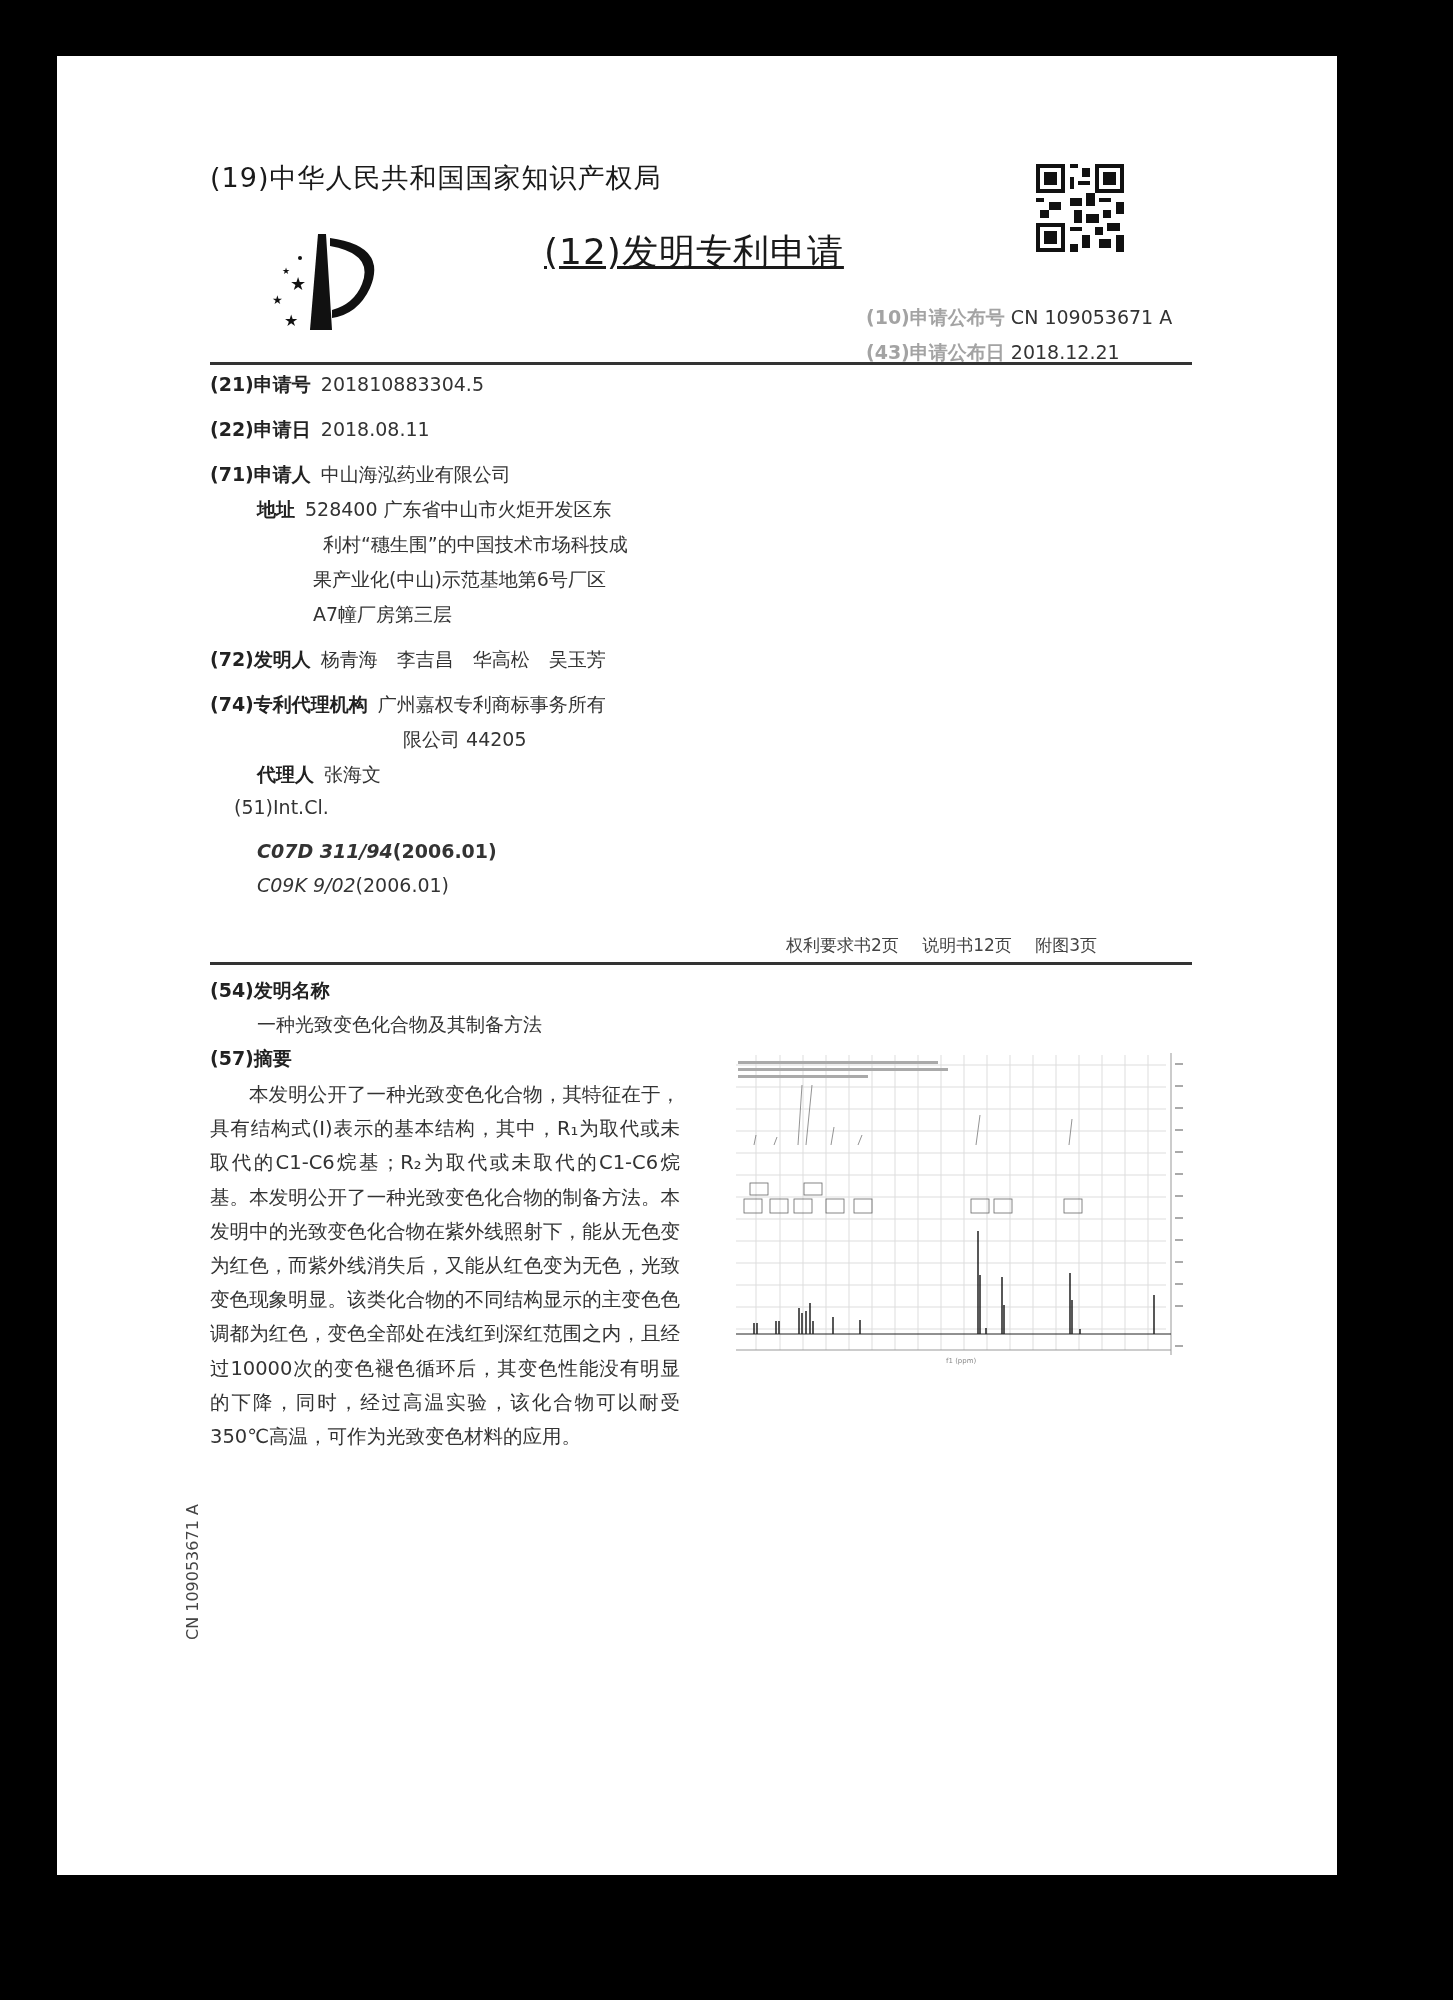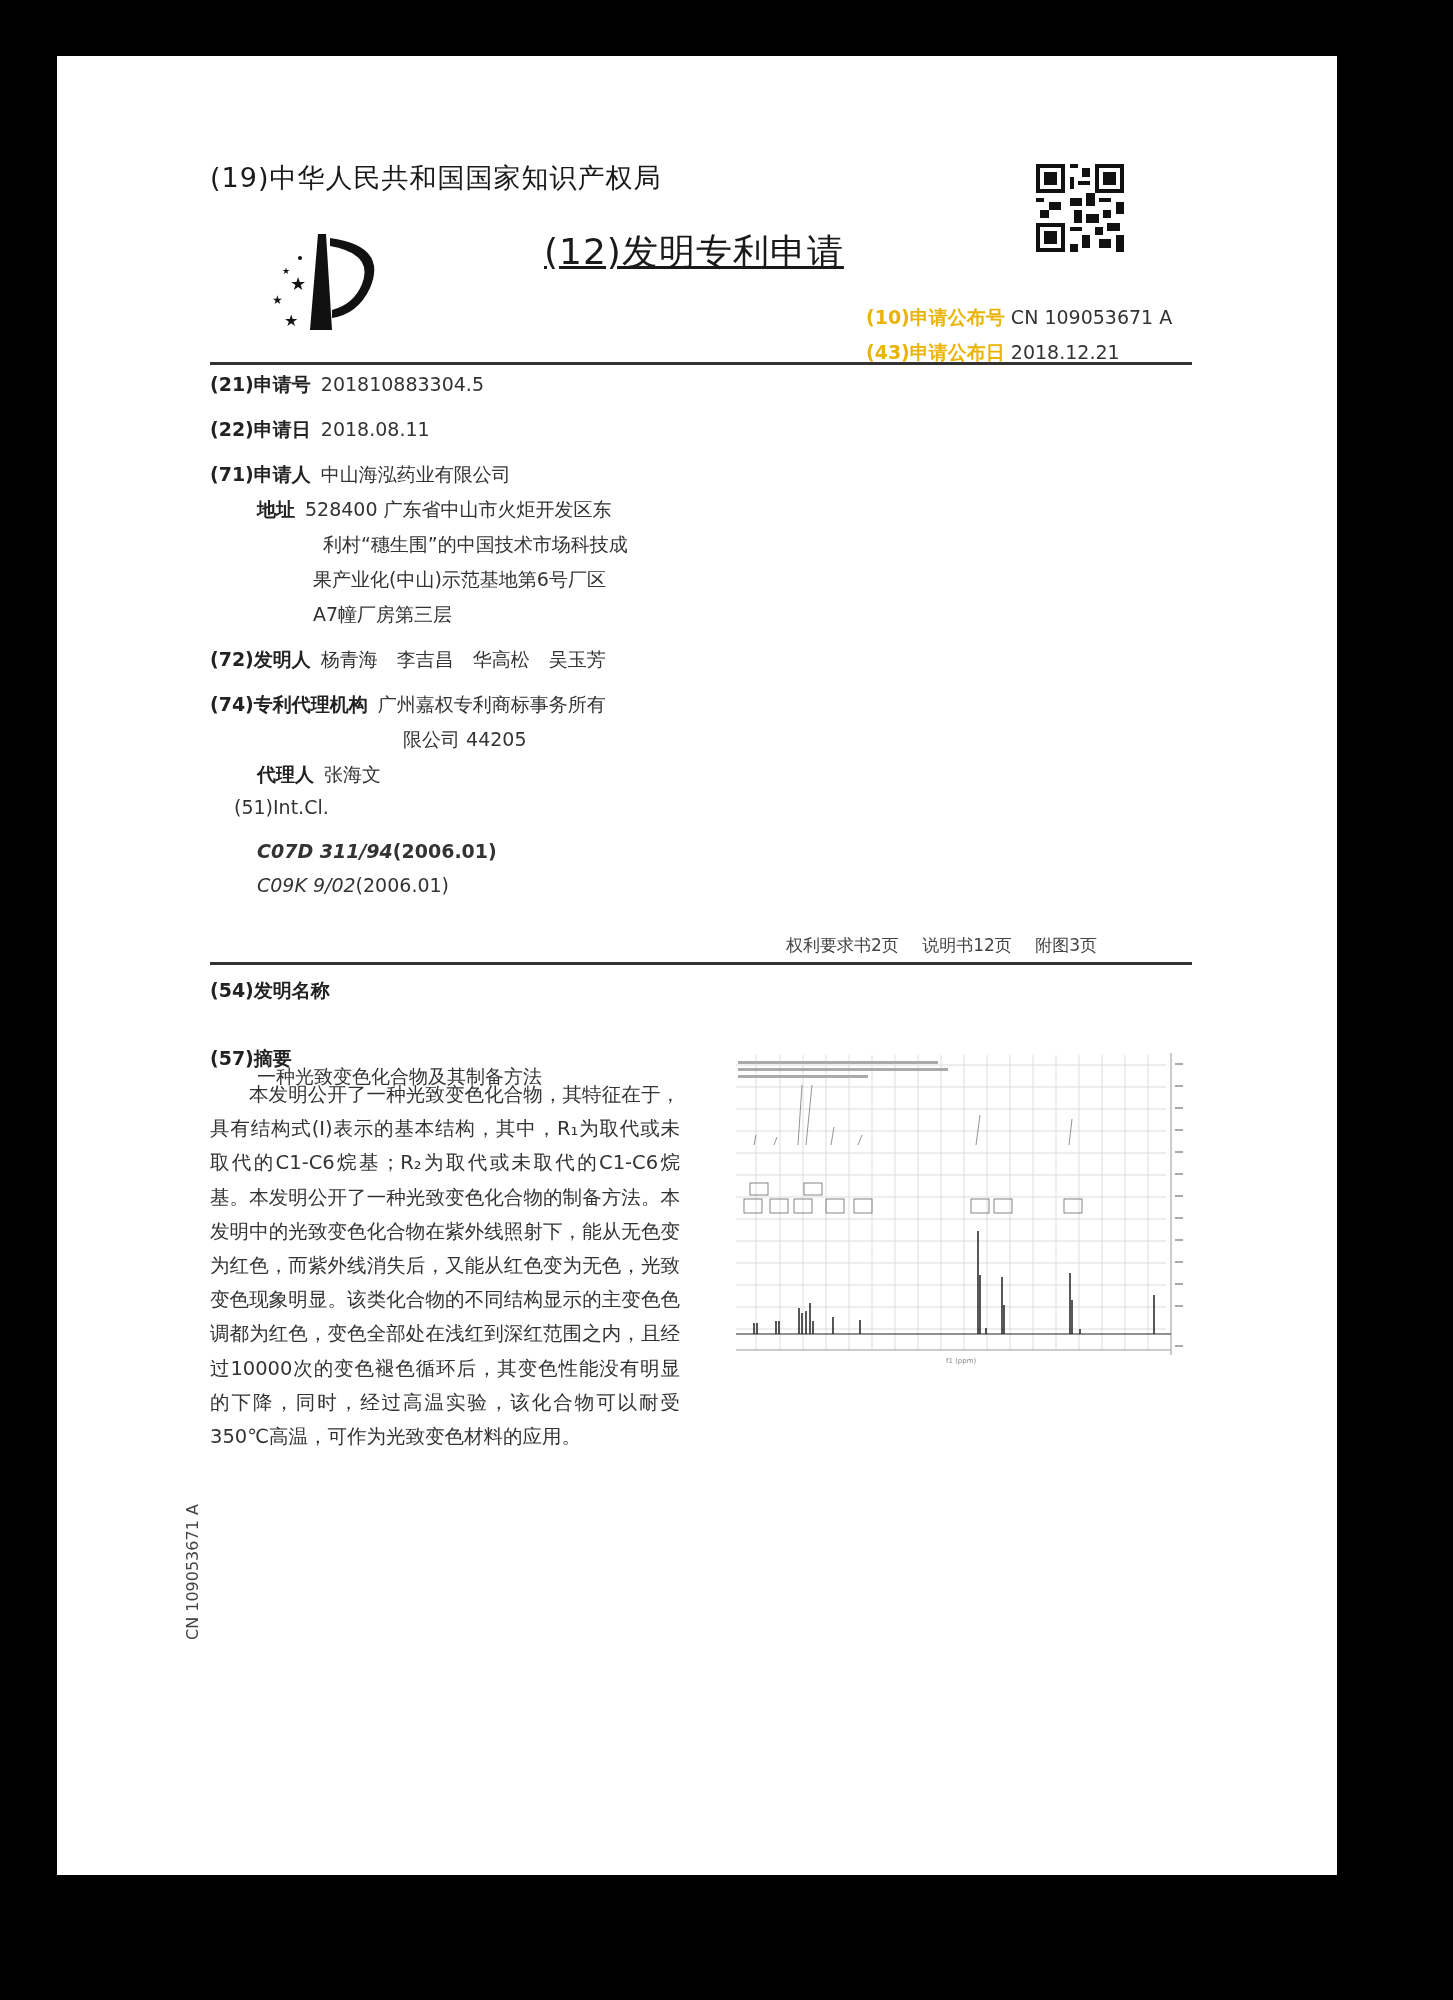--- a/index.html
+++ b/index.html
@@ -5,21 +5,21 @@
   html,body{margin:0;padding:0;}
   body{width:1453px;height:2000px;background:#000;position:relative;overflow:hidden;
        font-family:"DejaVu Sans","Liberation Sans",sans-serif;color:#222;}
   .page{position:absolute;left:57px;top:56px;width:1280px;height:1819px;background:#fff;}
   .abs{position:absolute;white-space:nowrap;}
   .office{left:210px;top:160px;font-size:27px;color:#1a1a1a;letter-spacing:1px;}
   .doctype{left:544px;top:228px;font-size:36px;color:#1a1a1a;letter-spacing:1px;text-decoration:underline;}
   .logo{left:270px;top:232px;width:120px;height:100px;}
   .qr{left:1036px;top:164px;width:88px;height:88px;}
   .pubinfo{left:866px;top:300px;font-size:19px;line-height:35px;color:#333;}
-  .pubinfo .lbl{font-weight:bold;color:#eab308;}
+  .pubinfo .lbl{font-weight:bold;color:#a3a3a3;}
   .rule{position:absolute;left:210px;width:982px;height:3px;background:#333;}
   .biblio{left:210px;top:372px;font-size:19px;color:#333;}
   .row{position:absolute;left:0;white-space:nowrap;}
   .lbl{font-weight:bold;color:#222;}
   .val{margin-left:10px;}
   .italic{font-style:italic;}
   .pagecount{left:786px;top:934px;font-size:17px;color:#444;word-spacing:18px;}
   .abstract-text{position:absolute;left:210px;top:1078px;width:470px;font-size:19.5px;line-height:34.2px;color:#333;text-align:justify;text-indent:2em;white-space:normal;}
   .spectrum{position:absolute;left:726px;top:1045px;width:460px;height:320px;}
   .sidecode{position:absolute;left:183px;top:1640px;transform:rotate(-90deg);transform-origin:left top;font-size:16px;color:#444;white-space:nowrap;}
@@ -124,21 +124,21 @@
   </div>
   <div class="row" style="top:502px;left:47px;">
     <span class="italic">C09K 9/02</span><span>(2006.01)</span>
   </div>
 </div>
 
 <div class="abs pagecount">权利要求书2页 说明书12页 附图3页</div>
 <div class="rule" style="top:962px;"></div>
 
 <div class="abs" style="left:210px;top:978px;font-size:19px;font-weight:bold;">(54)发明名称</div>
-<div class="abs" style="left:257px;top:1064px;font-size:19px;color:#333;">一种光致变色化合物及其制备方法</div>
+<div class="abs" style="left:257px;top:1012px;font-size:19px;color:#333;">一种光致变色化合物及其制备方法</div>
 <div class="abs" style="left:210px;top:1046px;font-size:19px;font-weight:bold;">(57)摘要</div>
 <div class="abstract-text">本发明公开了一种光致变色化合物，其特征在于，具有结构式(I)表示的基本结构，其中，R₁为取代或未取代的C1-C6烷基；R₂为取代或未取代的C1-C6烷基。本发明公开了一种光致变色化合物的制备方法。本发明中的光致变色化合物在紫外线照射下，能从无色变为红色，而紫外线消失后，又能从红色变为无色，光致变色现象明显。该类化合物的不同结构显示的主变色色调都为红色，变色全部处在浅红到深红范围之内，且经过10000次的变色褪色循环后，其变色性能没有明显的下降，同时，经过高温实验，该化合物可以耐受350℃高温，可作为光致变色材料的应用。</div>
 
 <svg class="spectrum" viewBox="0 0 460 320">
   <rect width="460" height="320" fill="#fff"></rect>
   <g stroke="#ddd" stroke-width="1">
     <line x1="10" y1="20" x2="440" y2="20"></line>
       <line x1="10" y1="42" x2="440" y2="42"></line>
       <line x1="10" y1="64" x2="440" y2="64"></line>
     <line x1="10" y1="86" x2="440" y2="86"></line>

